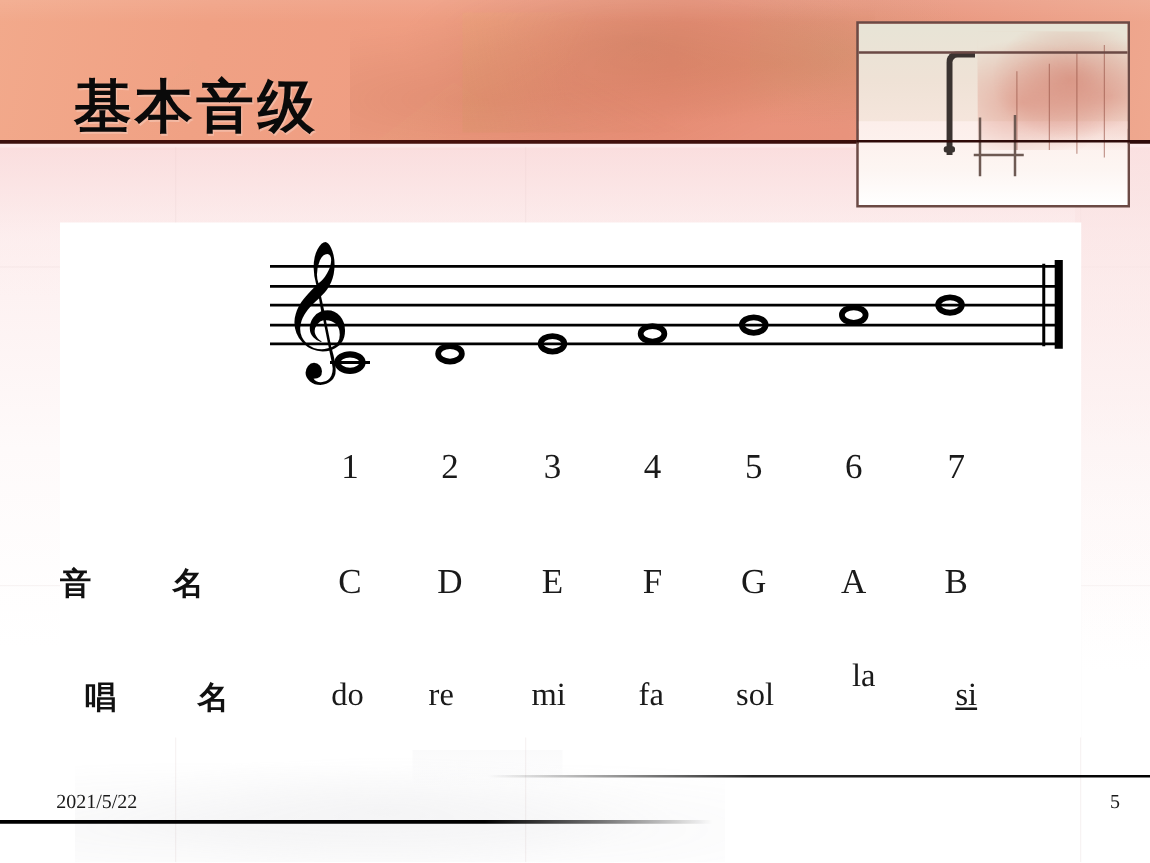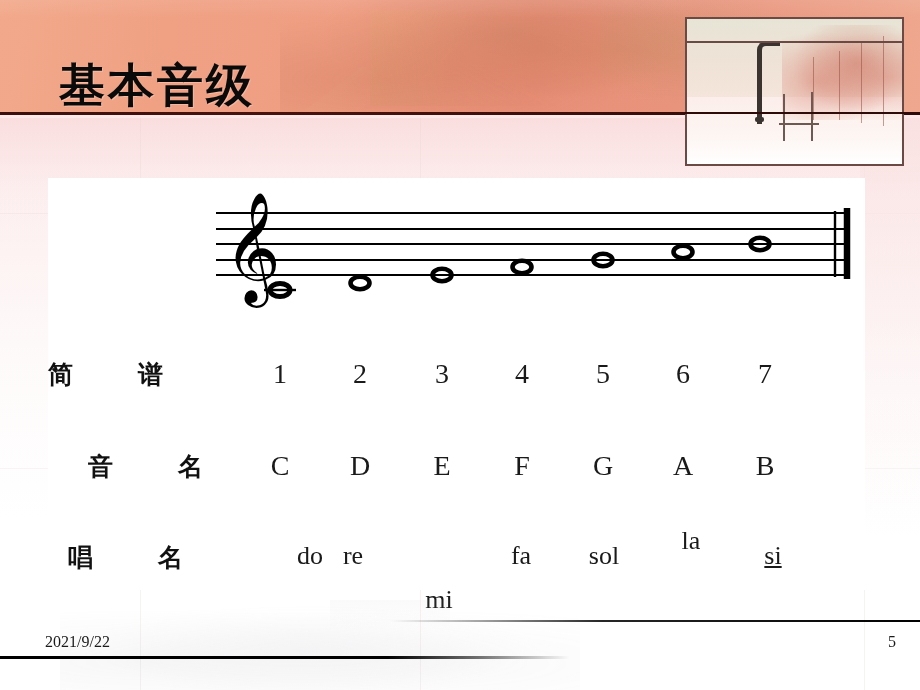--- a/index.html
+++ b/index.html
@@ -325,58 +325,57 @@
 
         <ellipse cx="555" cy="82" rx="9.5" ry="6.2" stroke-width="4.6"></ellipse>
 
         <ellipse cx="635" cy="74" rx="9.5" ry="6.2" stroke-width="4.6"></ellipse>
 
         <ellipse cx="712" cy="66" rx="9.5" ry="6.2" stroke-width="4.6"></ellipse>
       </g>
     </svg>
 
 
-    <div class="row-label" style="left:0px; top:180px;">简　谱</div>
-
-    <div class="row-label" style="left:0px; top:272px;margin-left:40px;">音　名</div>
+
+    <div class="row-label" style="left:0px; top:272px;">音　名</div>
 
     <div class="row-label" style="left:0px; top:363px;padding-left:20px;">唱　名</div>
 
     <div class="cell" style="left:232px; top:180px;">1</div>
     <div class="cell" style="left:312px; top:180px;">2</div>
     <div class="cell" style="left:394px; top:180px;">3</div>
     <div class="cell" style="left:474px; top:180px;">4</div>
     <div class="cell" style="left:555px; top:180px;">5</div>
     <div class="cell" style="left:635px; top:180px;">6</div>
     <div class="cell" style="left:717px; top:180px;">7</div>
 
     <div class="cell" style="left:232px; top:272px;">C</div>
     <div class="cell" style="left:312px; top:272px;">D</div>
     <div class="cell" style="left:394px; top:272px;">E</div>
     <div class="cell" style="left:474px; top:272px;">F</div>
     <div class="cell" style="left:555px; top:272px;">G</div>
     <div class="cell" style="left:635px; top:272px;">A</div>
     <div class="cell" style="left:717px; top:272px;">B</div>
 
-    <div class="cell solfege" style="left:230px; top:363px;margin-left:32px;">do</div>
+    <div class="cell solfege" style="left:230px; top:363px;">do</div>
     <div class="cell solfege" style="left:305px; top:363px;">re</div>
-    <div class="cell solfege" style="left:391px; top:363px;margin-top:44px;">mi</div>
+    <div class="cell solfege" style="left:391px; top:363px;">mi</div>
     <div class="cell solfege" style="left:473px; top:363px;">fa</div>
     <div class="cell solfege" style="left:556px; top:363px;">sol</div>
     <div class="cell solfege" style="left:643px; top:348px;">la</div>
     <div class="cell solfege" style="left:725px; top:363px;text-decoration:underline;">si</div>
 
   </div>
 
   <div class="foot-ghost" style="left:60px;top:596px;width:520px;height:94px;
               background:
                 radial-gradient(ellipse at 18% 70%, rgba(150,150,160,.35) 0%, rgba(150,150,160,0) 58%),
                 radial-gradient(ellipse at 48% 55%, rgba(170,170,180,.30) 0%, rgba(170,170,180,0) 60%),
                 radial-gradient(ellipse at 72% 72%, rgba(160,160,170,.28) 0%, rgba(160,160,170,0) 58%);"></div>
   <div class="foot-ghost" style="left:330px;top:600px;width:120px;height:30px;
               background: linear-gradient(180deg, rgba(180,180,190,.30) 0%, rgba(255,255,255,0) 100%);"></div>
 
   <div id="footer-rule-top"></div>
   <div id="footer-rule-bottom"></div>
-  <div id="footer-date">2021/9/22</div>
+  <div id="footer-date">2021/5/22</div>
   <div id="footer-page">5</div>
 
 </div>
 
 </body></html>

